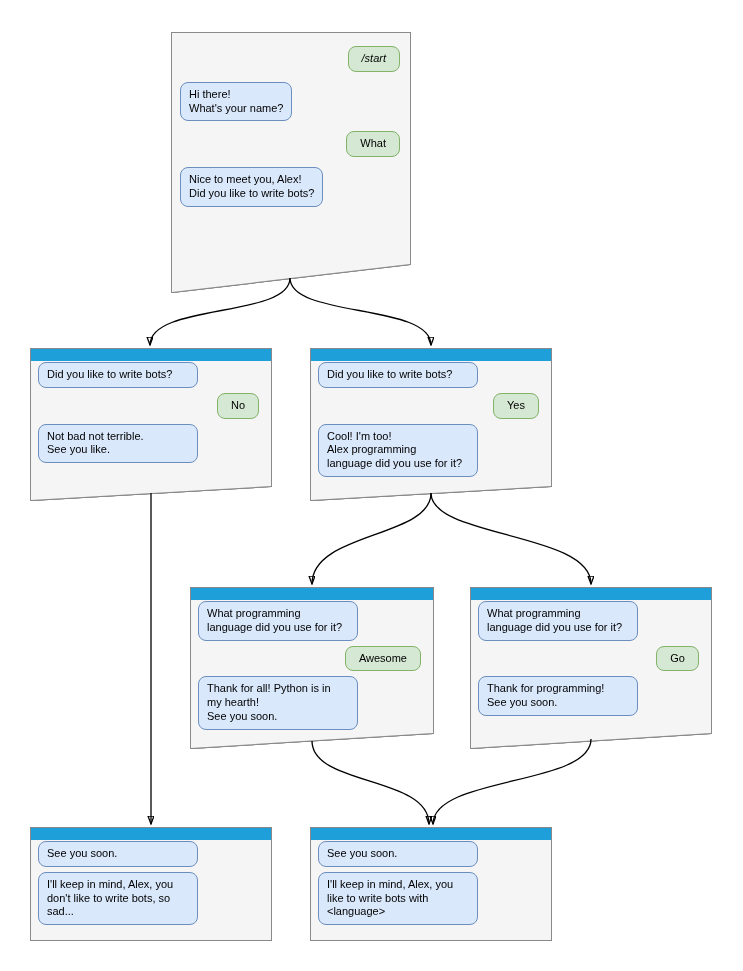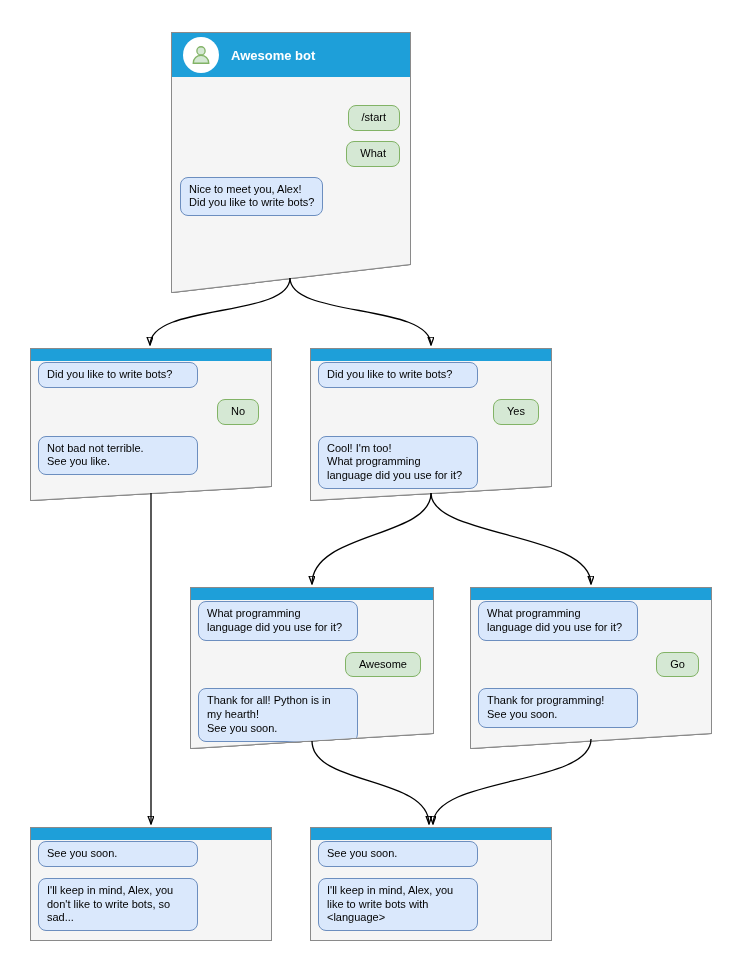--- a/index.html
+++ b/index.html
@@ -40,50 +40,43 @@
   .bar { height: 12px; flex: none; background: var(--header-blue, #1e9fd9); }
 
   .msgs {
     display: flex; flex-direction: column; align-items: flex-start;
     padding: 1px 12px 0 7px;
   }
   .main-msgs { padding: 13px 10px 0 8px; }
   .bubble {
     font-size: 11px; line-height: 1.25; color: #000;
     border-radius: 8px; padding: 5px 8px;
-    white-space: pre-line; margin-top: 11px; max-width: 178px;
+    white-space: pre-line; margin-top: 5px; max-width: 178px;
   }
   .msgs .bubble:first-child { margin-top: 0; }
   .main-msgs .bubble { margin-top: 10px; }
-  .main-msgs .bubble:first-child { margin-top: 15px; }
+  .main-msgs .bubble:first-child { margin-top: 0; font-style: italic; }
   .bot  { background: var(--bot-bubble-bg, #dae8fc); border: 1px solid var(--bot-bubble-border, #6c8ebf); }
   .user { background: var(--user-bubble-bg, #d5e8d4); border: 1px solid var(--user-bubble-border, #82b366); align-self: flex-end; padding: 5px 13px; }
   .w-fixed { width: 160px; }
 
   .connectors { position: absolute; inset: 0; pointer-events: none; }
   .connectors path { fill: none; stroke: var(--arrow, #000); stroke-width: 1.3; }
 </style>
 </head>
 <body>
 
 <div class="canvas">
 
   <div class="win" style="left:172px; top:33px; width:238px; height:259px;">
     <div class="win-inner slant28">
-      <div class="titlebar">
-        <span class="avatar">
-          <svg viewBox="0 0 24 24">
-            <circle cx="12" cy="7.5" r="4.5" fill="#d5e8d4" stroke="#82b366" stroke-width="1.4"></circle>
-            <path d="M3.5 21 C3.5 15.5 7.5 12.5 12 12.5 C16.5 12.5 20.5 15.5 20.5 21 Z" fill="#d5e8d4" stroke="#82b366" stroke-width="1.4"></path>
-          </svg>
-        </span>
-        <span class="title">Awesome bot</span>
-      </div>
       <div class="msgs main-msgs">
         <div class="bubble user">/start</div>
+        <div class="bubble bot">Hi there!
+What's your name?</div>
         <div class="bubble user">What</div>
         <div class="bubble bot">Nice to meet you, Alex!
 Did you like to write bots?</div>
       </div>
     </div>
   </div>
 
   <div class="win" style="left:31px; top:349px; width:240px; height:151px;">
     <div class="win-inner slant14">
       <div class="bar"></div>
@@ -96,21 +89,21 @@
     </div>
   </div>
 
   <div class="win" style="left:311px; top:349px; width:240px; height:151px;">
     <div class="win-inner slant14">
       <div class="bar"></div>
       <div class="msgs">
         <div class="bubble bot w-fixed">Did you like to write bots?</div>
         <div class="bubble user">Yes</div>
         <div class="bubble bot w-fixed">Cool! I'm too!
-What programming
+Alex programming
 language did you use for it?</div>
       </div>
     </div>
   </div>
 
   <div class="win" style="left:191px; top:588px; width:242px; height:160px;">
     <div class="win-inner slant15">
       <div class="bar"></div>
       <div class="msgs">
         <div class="bubble bot w-fixed">What programming

